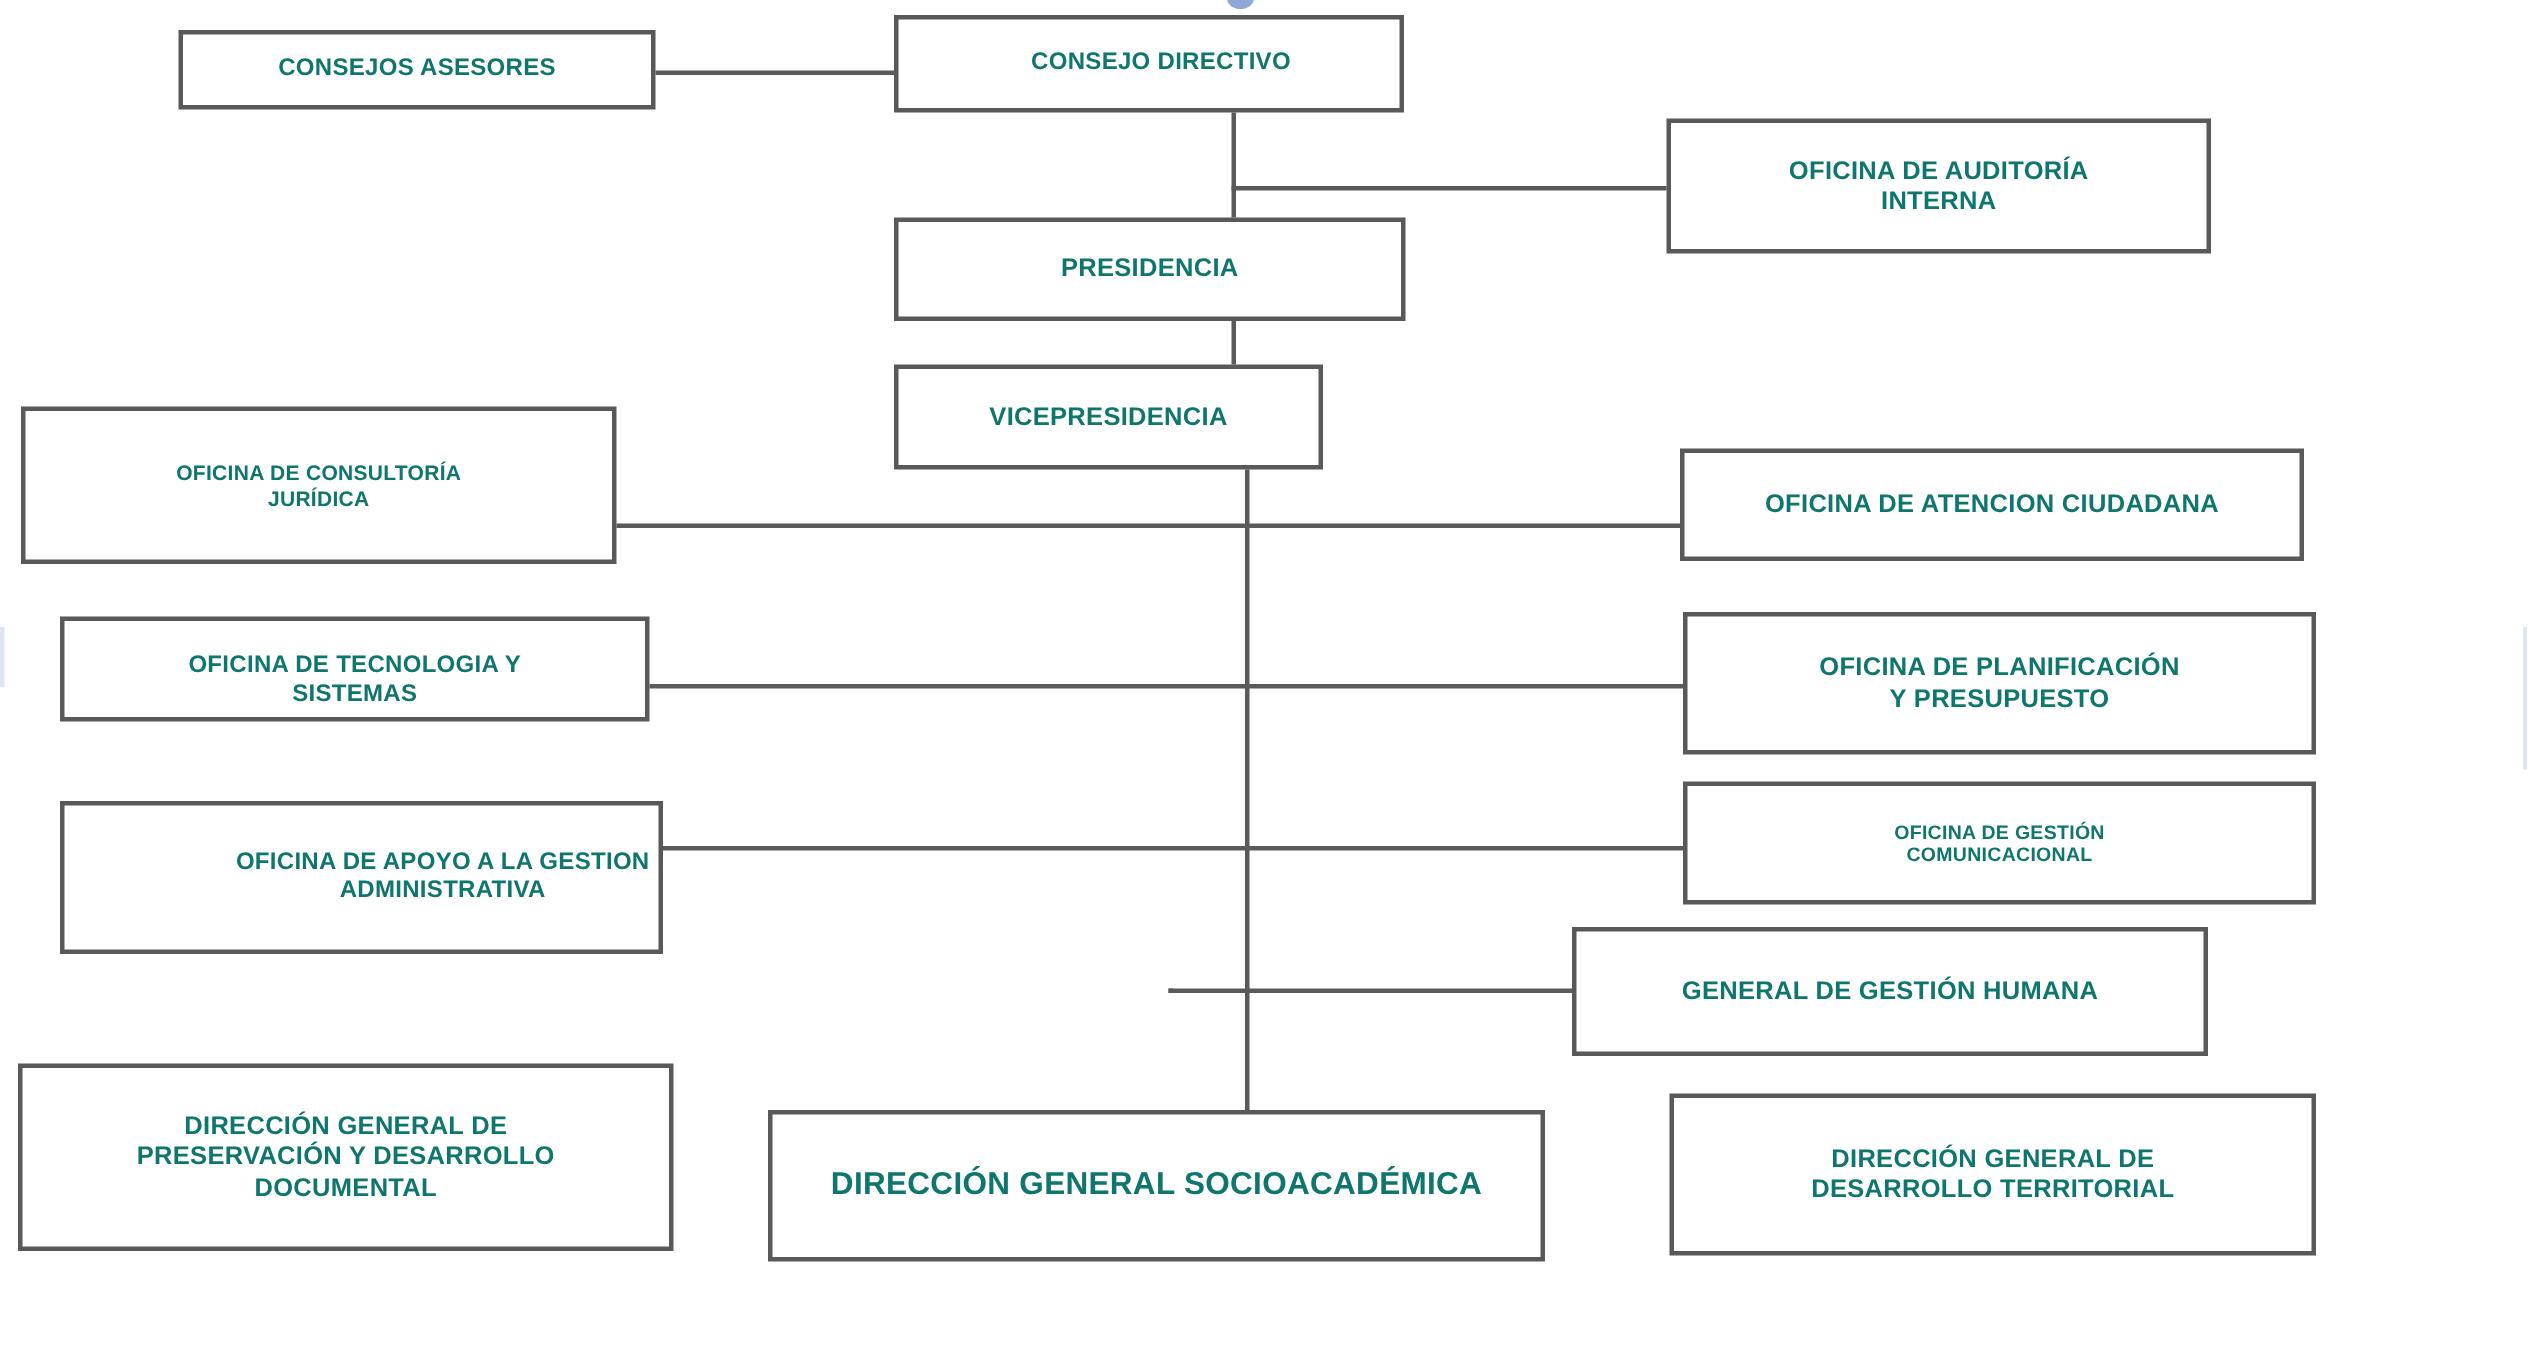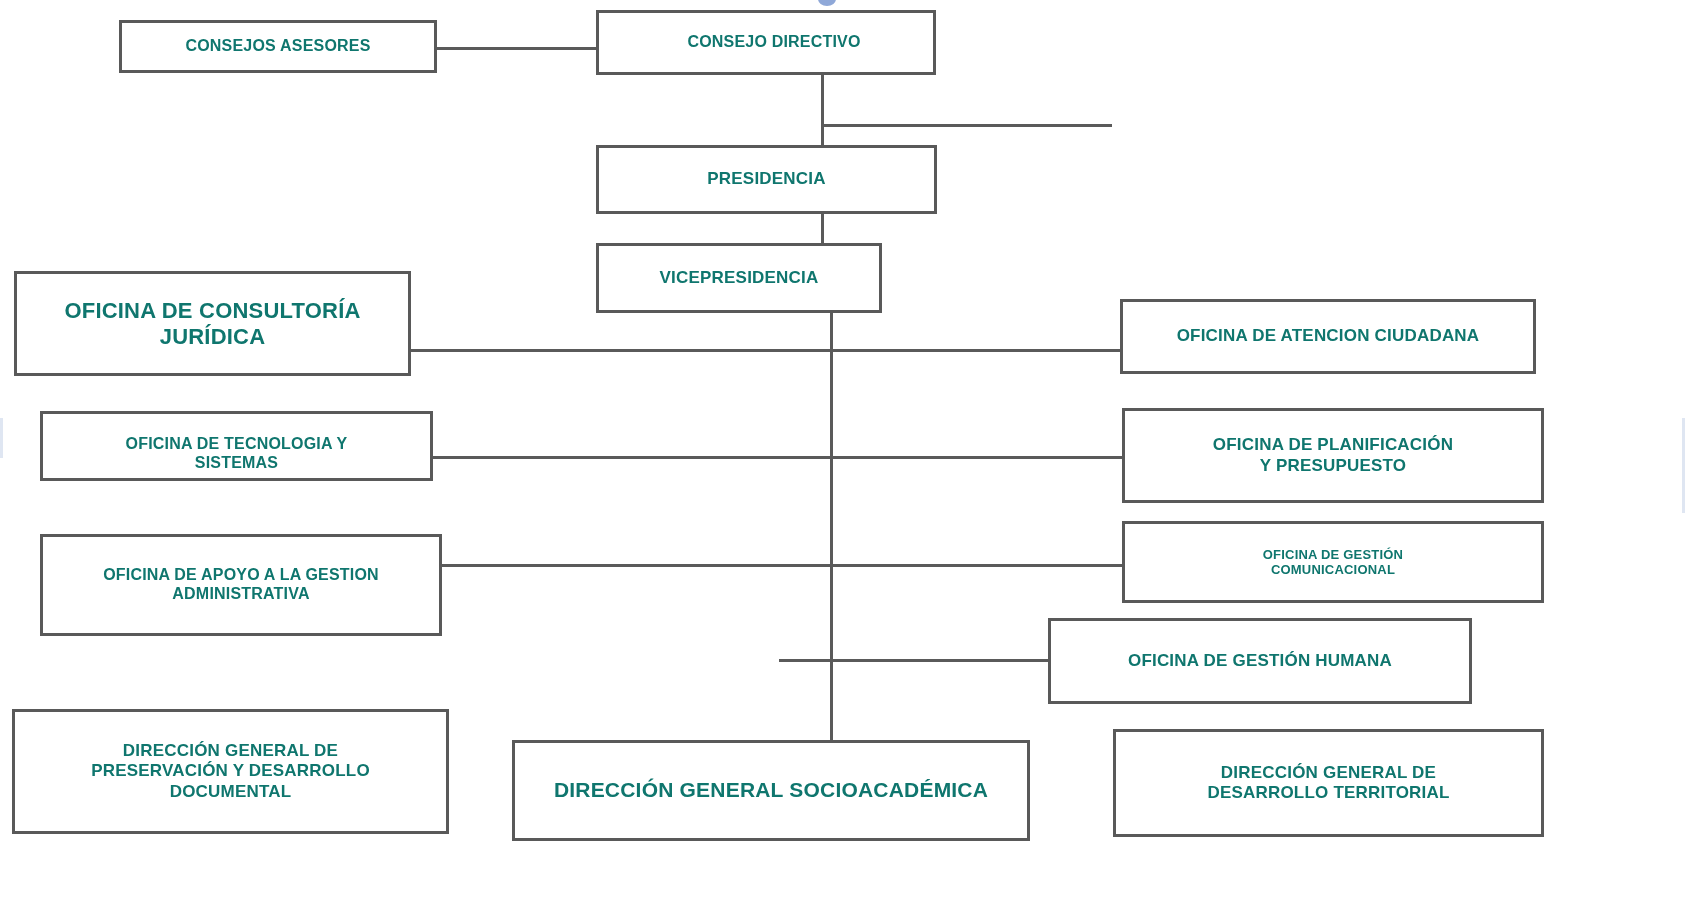--- a/index.html
+++ b/index.html
@@ -86,60 +86,64 @@
   <div class="connector v" style="left:779px; top:659px; height:3px;"></div>
 
   <div class="node" style="left:119px; top:20px; width:318px; height:53px;">
     <span class="label" style="font-size:16px;">CONSEJOS ASESORES</span>
   </div>
 
   <div class="node" style="left:596px; top:10px; width:340px; height:65px;">
     <span class="label" style="font-size:16px;margin-left:16px;">CONSEJO DIRECTIVO</span>
   </div>
 
+  <div class="node" style="left:1111px; top:79px; width:363px; height:90px;">
+    <span class="label" style="font-size:17px;">OFICINA DE AUDITORÍA
+INTERNA</span>
+  </div>
 
   <div class="node" style="left:596px; top:145px; width:341px; height:69px;">
     <span class="label" style="font-size:17px;">PRESIDENCIA</span>
   </div>
 
   <div class="node" style="left:596px; top:243px; width:286px; height:70px;">
     <span class="label" style="font-size:17px;">VICEPRESIDENCIA</span>
   </div>
 
   <div class="node" style="left:14px; top:271px; width:397px; height:105px;">
-    <span class="label" style="font-size:22px;">OFICINA DE CONSULTORÍA
+    <span class="label" style="font-size:14px;">OFICINA DE CONSULTORÍA
 JURÍDICA</span>
   </div>
 
   <div class="node" style="left:1120px; top:299px; width:416px; height:75px;align-items:center;">
     <span class="label" style="font-size:17px;">OFICINA DE ATENCION CIUDADANA</span>
   </div>
 
   <div class="node" style="left:40px; top:411px; width:393px; height:70px;">
     <span class="label" style="font-size:16px;margin-top:16px;">OFICINA DE TECNOLOGIA Y
 SISTEMAS</span>
   </div>
 
   <div class="node" style="left:1122px; top:408px; width:422px; height:95px;">
     <span class="label" style="font-size:17px;">OFICINA DE PLANIFICACIÓN
 Y PRESUPUESTO</span>
   </div>
 
-  <div class="node" style="left:40px; top:534px; width:402px; height:102px;">
+  <div class="node" style="left:40px; top:534px; width:402px; height:102px;justify-content:flex-end;">
     <span class="label" style="font-size:16px;">OFICINA DE APOYO A LA GESTION
 ADMINISTRATIVA</span>
   </div>
 
   <div class="node" style="left:1122px; top:521px; width:422px; height:82px;">
     <span class="label" style="font-size:13px;">OFICINA DE GESTIÓN
 COMUNICACIONAL</span>
   </div>
 
   <div class="node" style="left:1048px; top:618px; width:424px; height:86px;">
-    <span class="label" style="font-size:17px;">OFICINA DE GESTIÓN HUMANA</span>
+    <span class="label" style="font-size:17px;">GENERAL DE GESTIÓN HUMANA</span>
   </div>
 
   <div class="node" style="left:12px; top:709px; width:437px; height:125px;">
     <span class="label" style="font-size:17px;">DIRECCIÓN GENERAL DE
 PRESERVACIÓN Y DESARROLLO
 DOCUMENTAL</span>
   </div>
 
   <div class="node" style="left:512px; top:740px; width:518px; height:101px;">
     <span class="label" style="font-size:21px;">DIRECCIÓN GENERAL SOCIOACADÉMICA</span>

